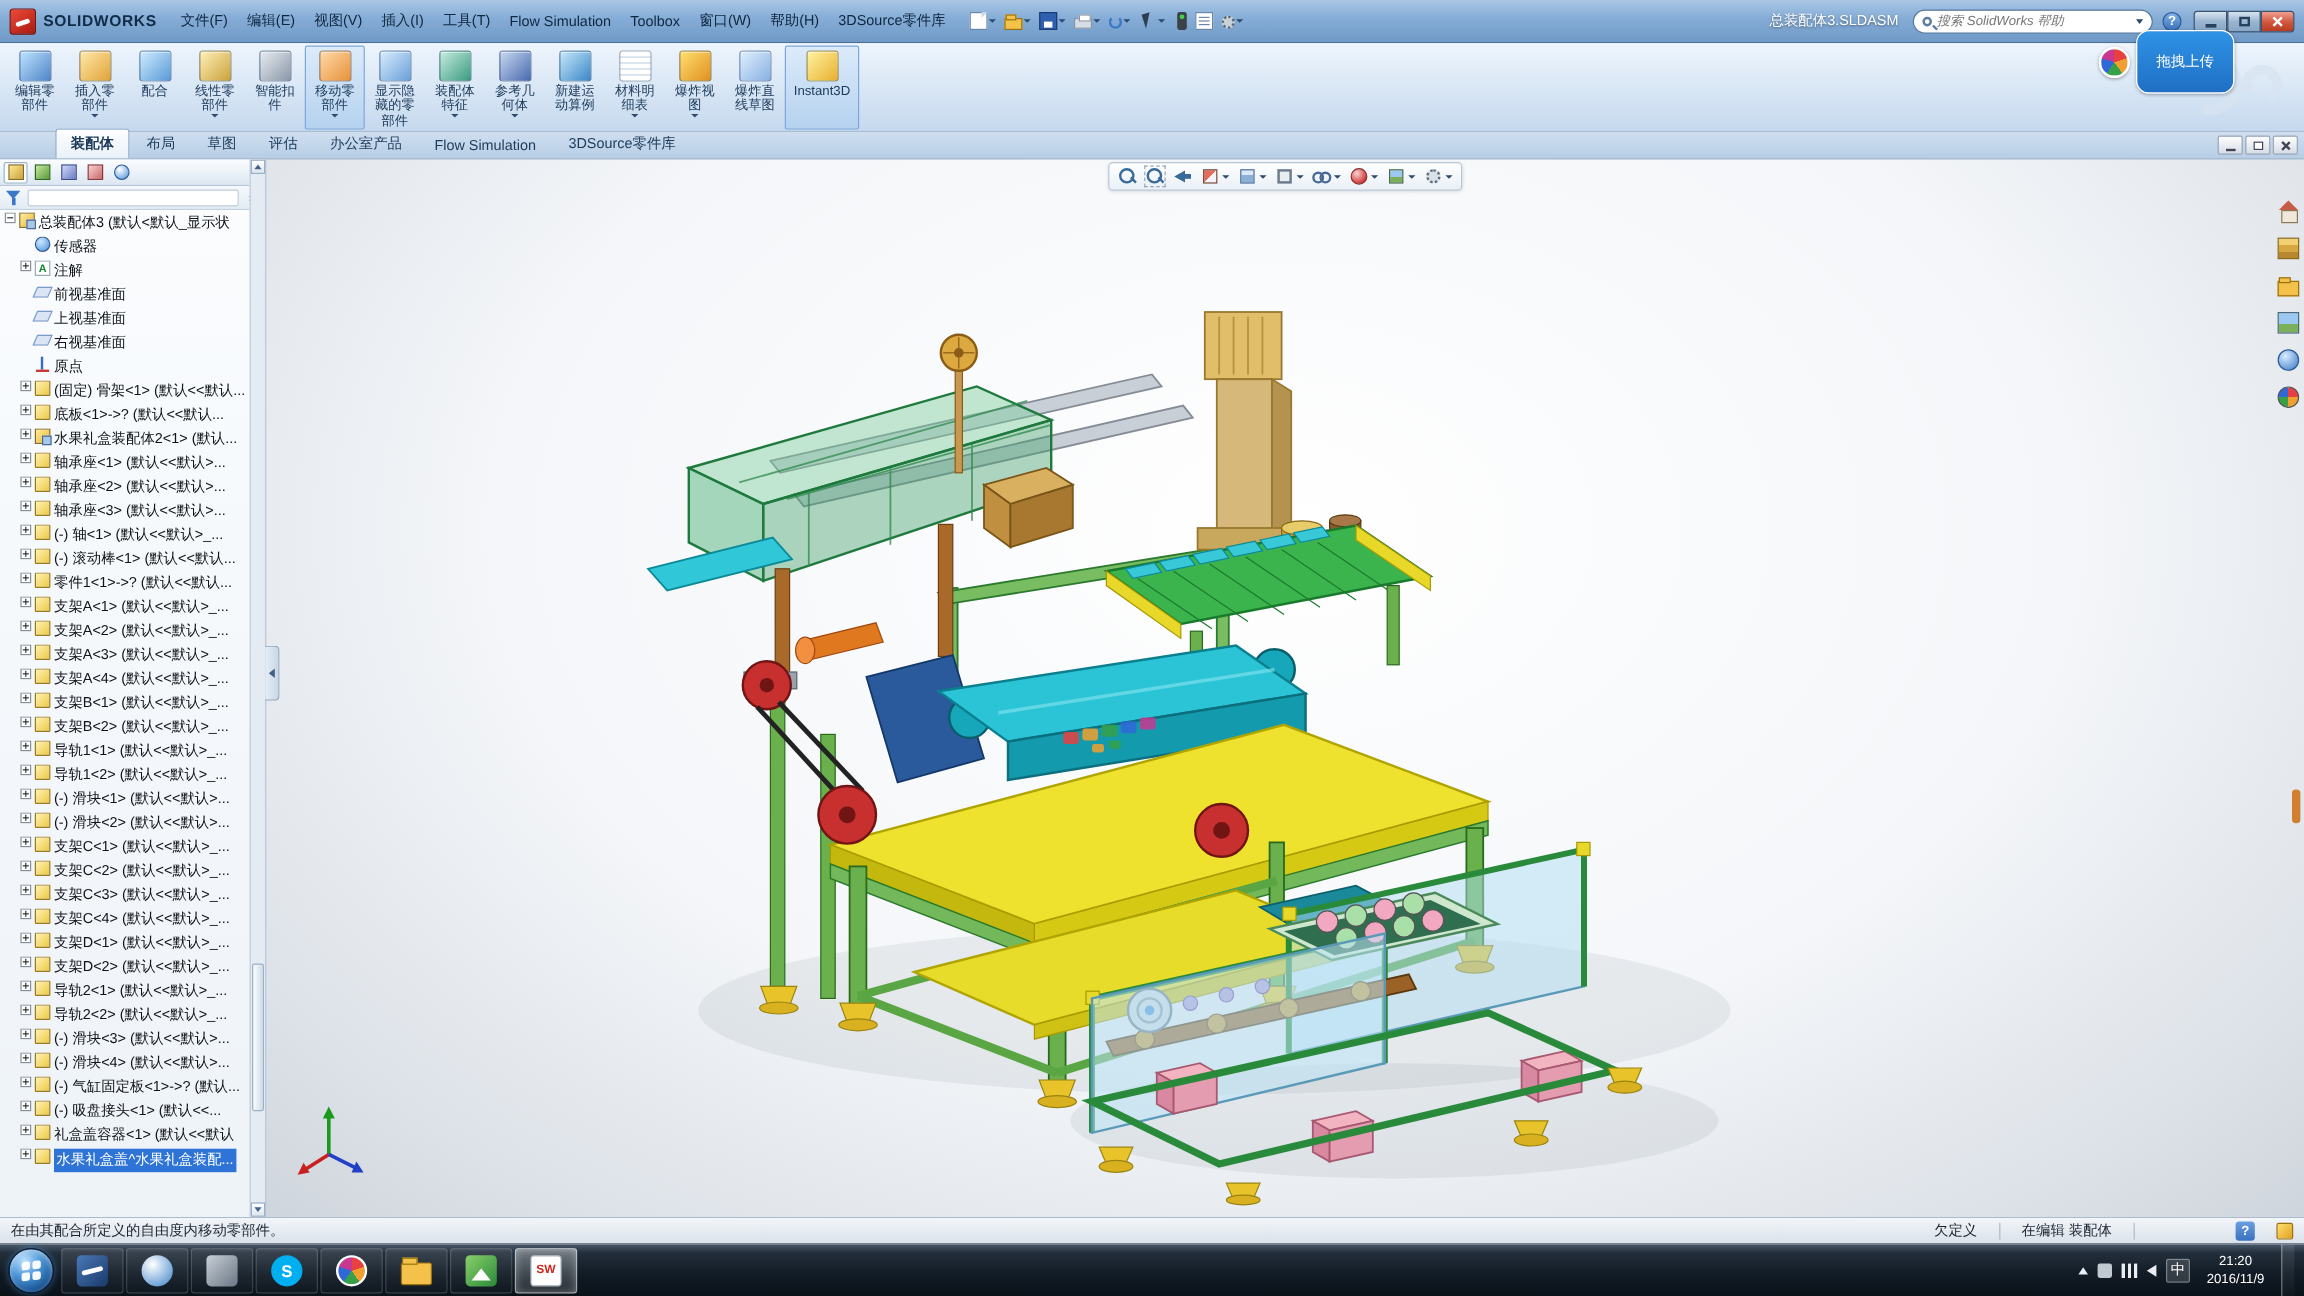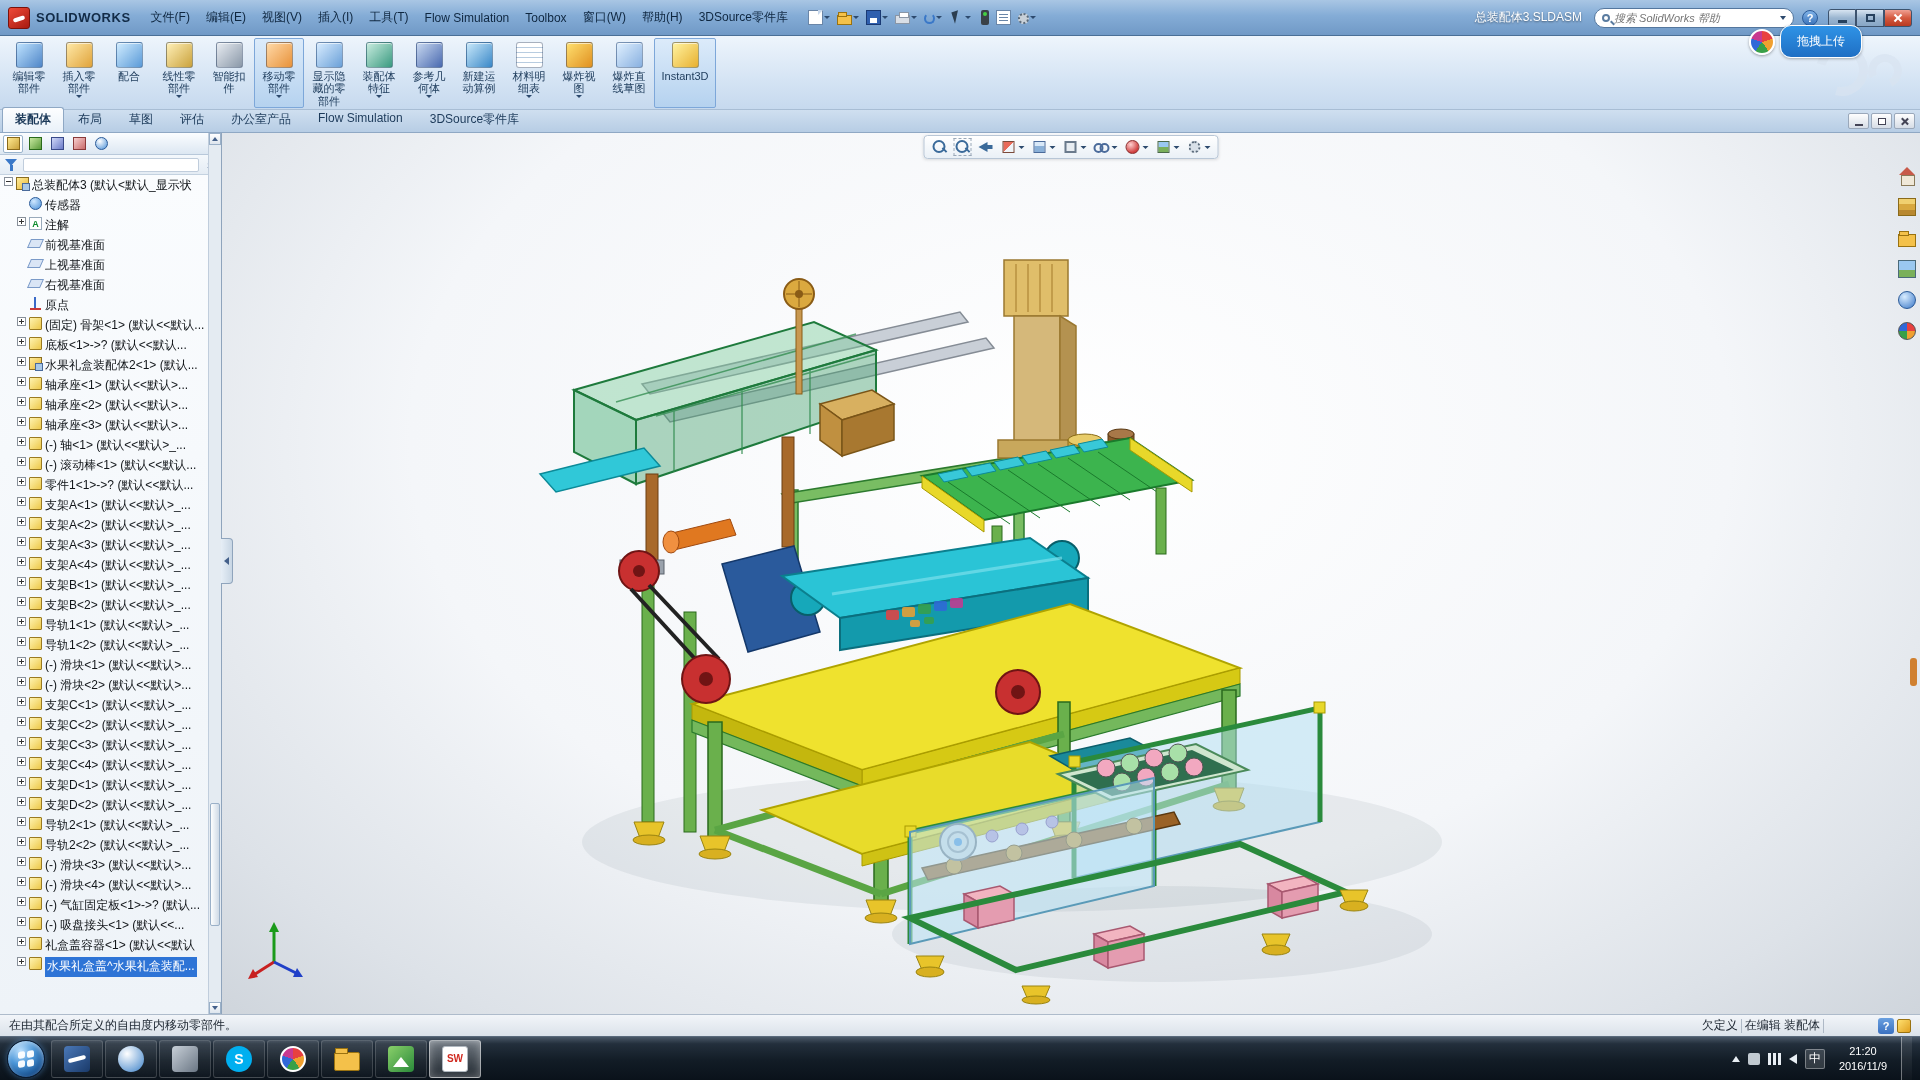--- a/index.html
+++ b/index.html
@@ -64,21 +64,21 @@
   .wc-min { width:9px; height:3px; background:#26415e; margin-top:7px; }
   .wc-max { width:9px; height:8px; border:2px solid #26415e; }
   .wc-x { position:relative; width:10px; height:10px; }
   .wc-x::before,.wc-x::after { content:""; position:absolute; left:4px; top:0; width:2px; height:10px; background:#fff; }
   .wc-x::before { transform:rotate(45deg); } .wc-x::after { transform:rotate(-45deg); }
 
   
   .upload-overlay { position:absolute; top:25px; right:58px; z-index:99; display:flex; align-items:center; gap:5px; }
   .pill-logo { width:26px; height:26px; border-radius:50%; border:2px solid #fff; box-shadow:0 1px 3px rgba(0,0,0,.35);
     background:conic-gradient(#e84040 0 20%,#f0a030 20% 40%,#38a048 40% 60%,#3068d8 60% 80%,#c83890 80% 100%); }
-  .pill { background:linear-gradient(#2f93e6,#1f6fc4); color:#fff; font-size:12px; padding:7px 16px;
+  .pill { background:linear-gradient(#2f93e6,#1f6fc4); color:#fff; font-size:12px; padding:17px 16px;
     border-radius:11px; border:1px solid #fff; box-shadow:0 1px 3px rgba(0,0,0,.3); white-space:nowrap; }
 
   
   .ribbon { height:74px; flex:none; display:flex; align-items:flex-start; padding:2px 4px 0;
     background:linear-gradient(180deg,#eef5fc,#d5e4f4 60%,#c6d9ee); border-bottom:1px solid #a8bdd4; position:relative; }
   .rbtn { min-width:50px; height:70px; display:flex; flex-direction:column; align-items:center;
     padding:3px 3px 0; border:1px solid transparent; border-radius:2px; text-align:center;
     font-size:11px; line-height:1.12; color:#1c3a5a; }
   .rbtn.active { background:linear-gradient(#dcebfa,#b5d2ef); border:1px solid #7da7d9; }
   .rbtn.large { min-width:58px; }
@@ -240,21 +240,21 @@
     display:flex; align-items:stretch; padding-left:2px; font-size:11px; }
   .mtbtn { width:18px; display:flex; align-items:center; justify-content:center; gap:1px; border-right:1px solid #b8c4d0; }
   .tri-left { width:0; height:0; border-top:4px solid transparent; border-bottom:4px solid transparent;
     border-right:6px solid #44608a; display:inline-block; }
   .vbar { width:2px; height:8px; background:#44608a; display:inline-block; }
   .mtab { display:flex; align-items:center; padding:0 13px; border-right:1px solid #aebacab0; color:#1c2e42; white-space:nowrap; }
   .mtab.active { background:linear-gradient(#ffffff,#eef2f6); border:1px solid #9fb0c4; border-bottom:none; font-weight:bold; }
 
   .statusbar { height:22px; flex:none; background:linear-gradient(#f2f5f9,#dbe2ea); border-top:1px solid #aebbcb;
     display:flex; align-items:center; padding:0 9px; font-size:12px; color:#1c2530; }
-  .sb-right { margin-left:auto; display:flex; align-items:center; gap:3px; }
+  .sb-right { margin-left:auto; display:flex; align-items:center; gap:18px; }
   .sep { width:1px; height:14px; background:#aeb9c6; }
   .custom-group { display:flex; align-items:center; gap:4px;margin-top:40px; }
   .custom-chev { width:0; height:0; border-left:4px solid transparent; border-right:4px solid transparent;
     border-bottom:5px solid #44608a; }
   .help-badge { width:16px; height:16px; border-radius:3px; background:linear-gradient(#6aa0e0,#3a70c0);
     color:#fff; font-size:11px; font-weight:bold; display:flex; align-items:center; justify-content:center; }
   .note-icon { width:14px; height:14px; background:linear-gradient(135deg,#ffe070,#e0a020); border:1px solid #9a7210; border-radius:2px; }
 
   
   .taskbar { height:44px; flex:none; display:flex; align-items:center; padding:0 2px; position:relative;
@@ -450,21 +450,21 @@
           <span class="rlabel">Instant3D</span>
         </div>
       </div>
     <div class="ds-mark">
         <span class="c1"></span>
         <span class="c2"></span>
       </div>
   </div>
 
   <div class="tabrow">
-    <div style="display:flex;align-items:flex-start;">
+    <div style="display:flex;align-items:flex-end;margin-left:44px;">
         <div class="rtab active">装配体</div>
         <div class="rtab">布局</div>
         <div class="rtab">草图</div>
         <div class="rtab">评估</div>
         <div class="rtab">办公室产品</div>
         <div class="rtab">Flow Simulation</div>
         <div class="rtab">3DSource零件库</div>
       </div>
     <div class="doc-controls">
         <div class="dbtn">

